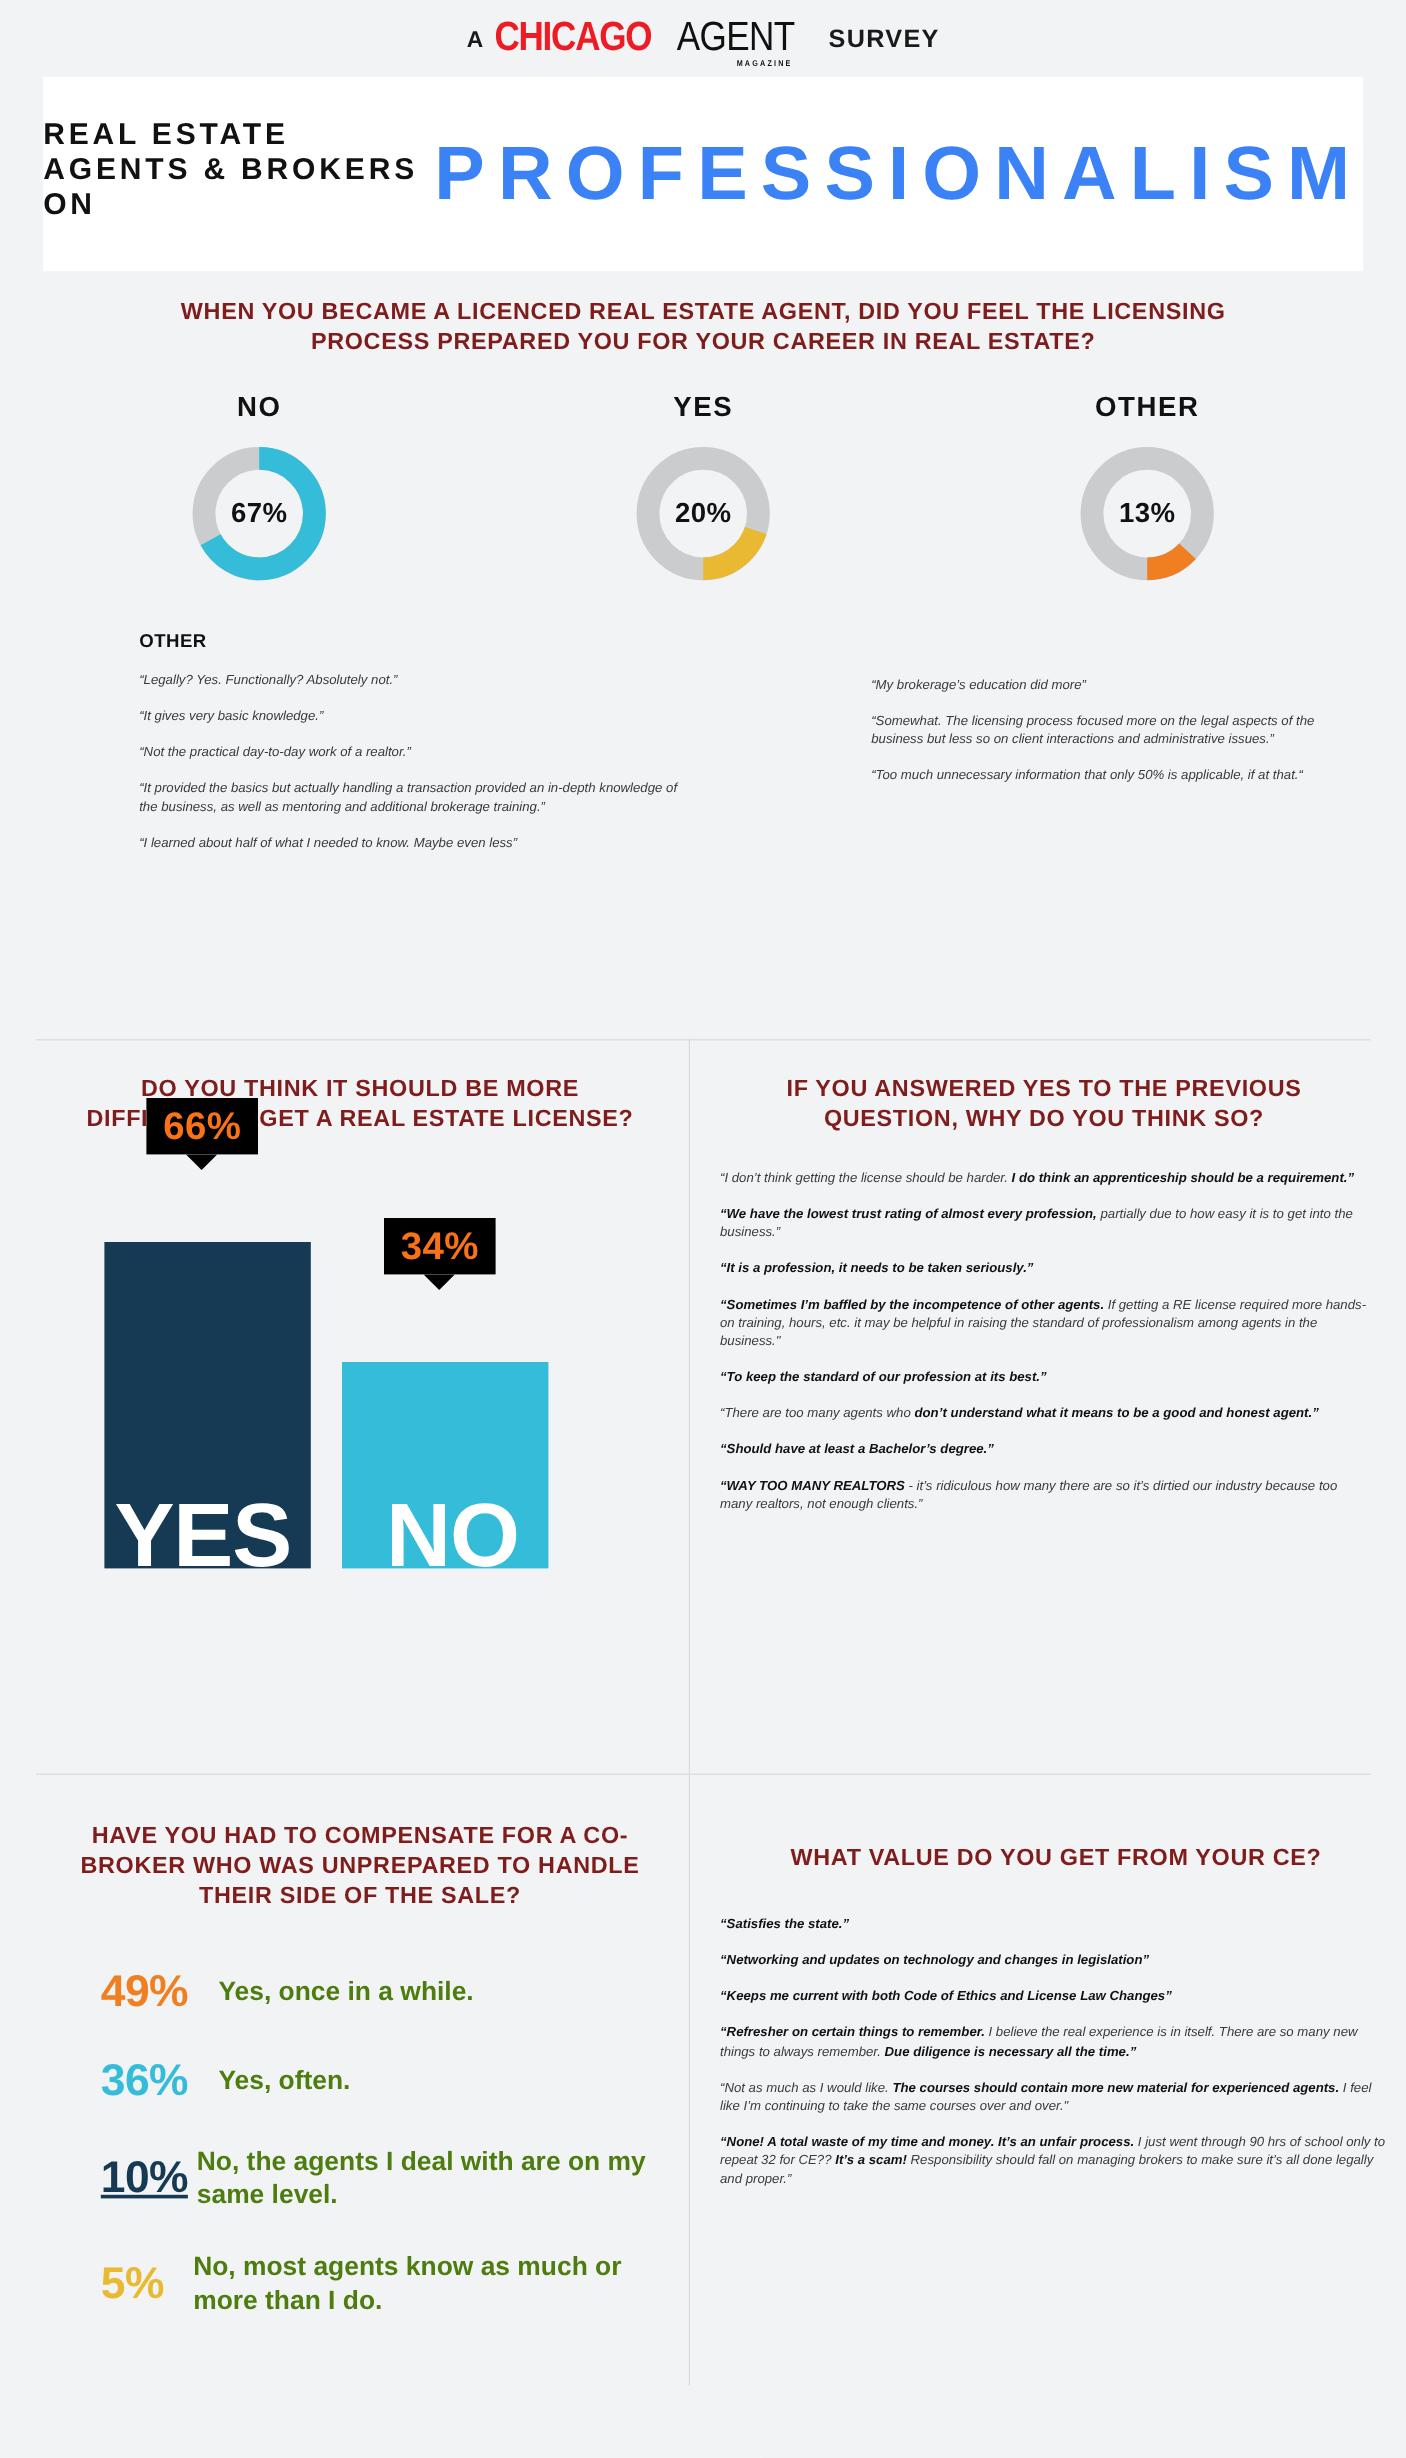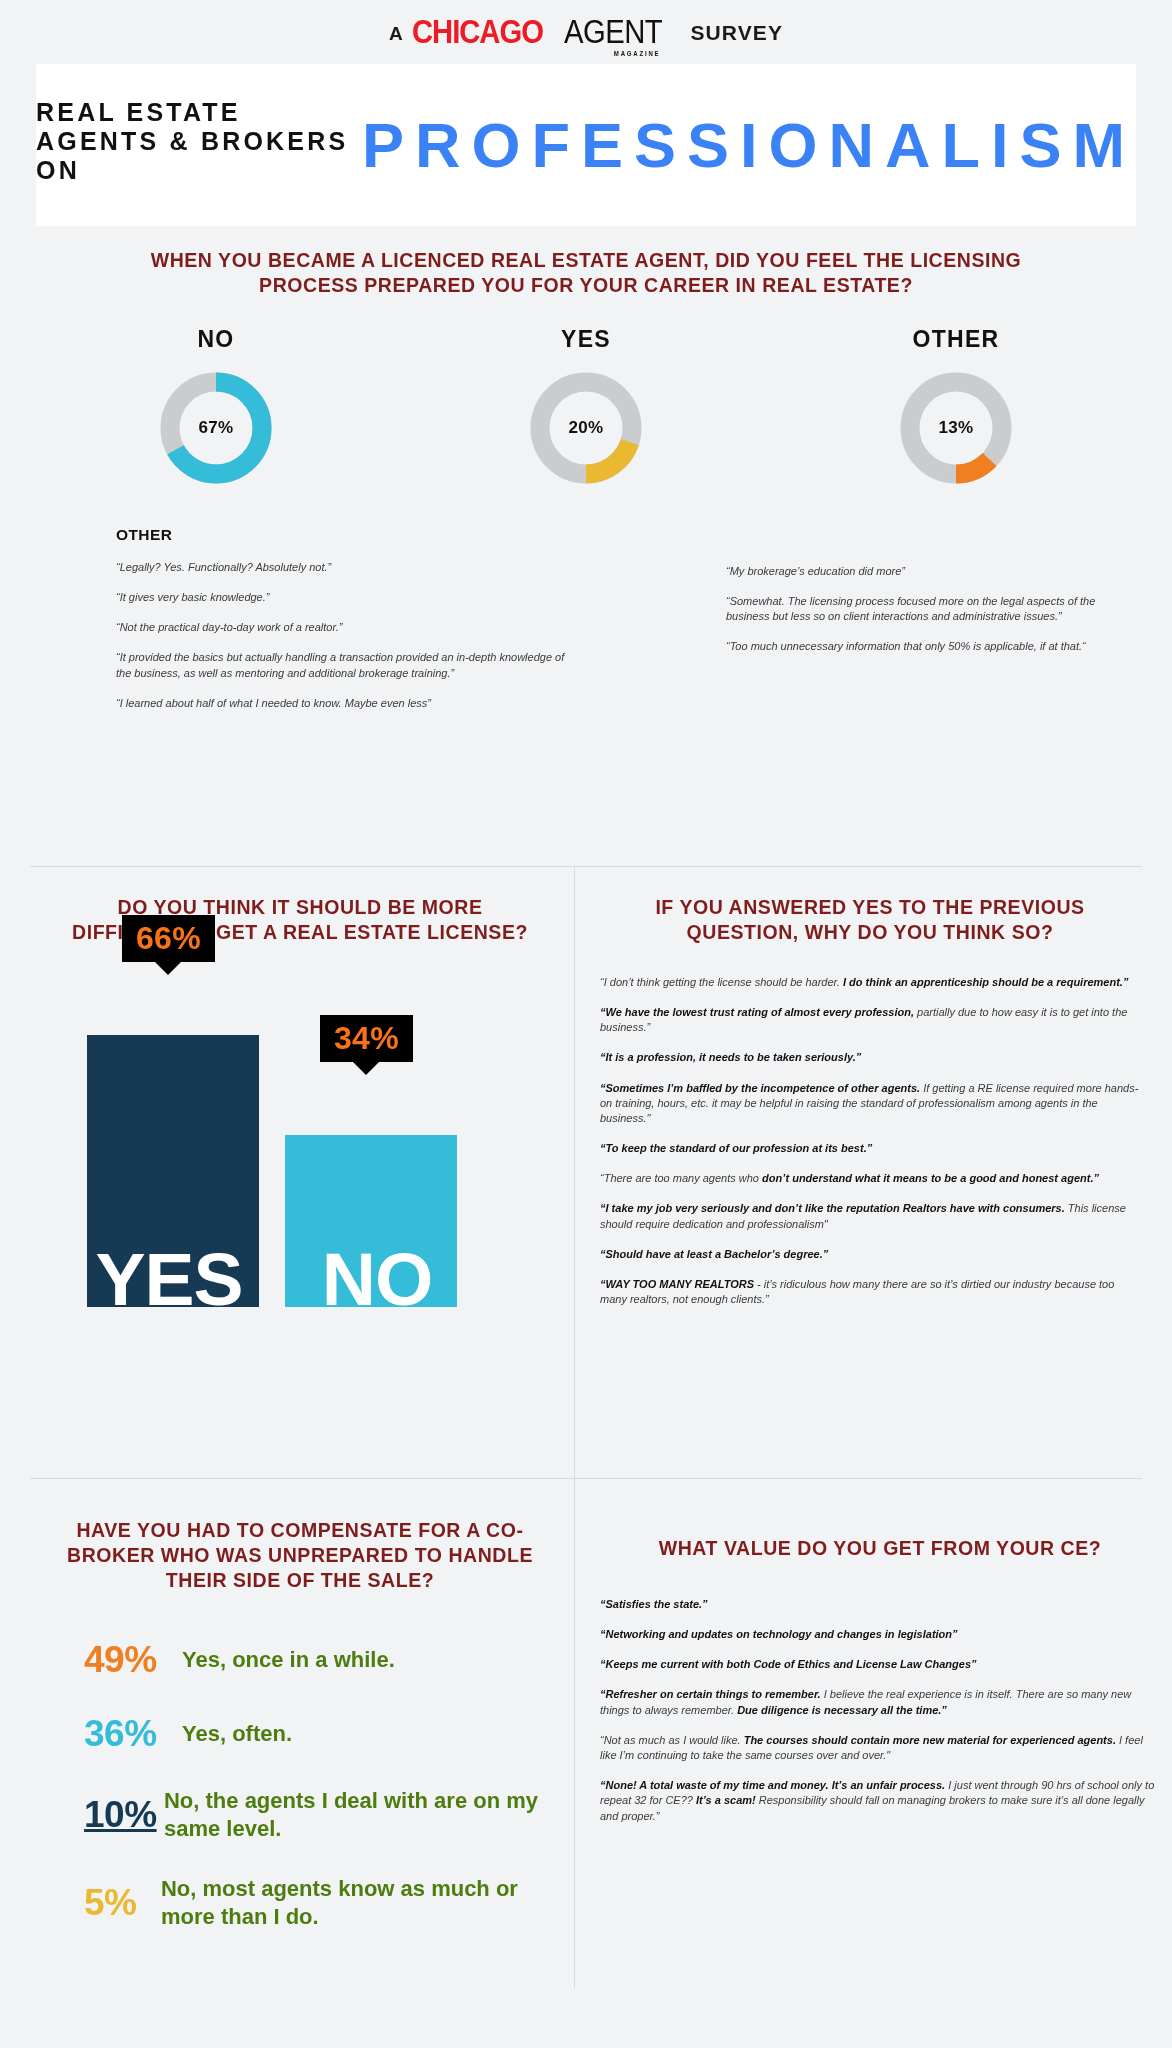--- a/index.html
+++ b/index.html
@@ -70,21 +70,21 @@
   }
   .donut-cell{ width:260px; display:flex; flex-direction:column; align-items:center; }
   .donut-label{
     font-size:23px; font-weight:bold; color:#111; letter-spacing:1.3px;
     margin-bottom:17px;
   }
   .donut{ position:relative; width:116px; height:116px; }
   .donut svg{ display:block; }
   .donut-val{
     position:absolute; inset:0; display:flex; align-items:center; justify-content:center;
-    font-size:17px; font-weight:bold; color:#111; letter-spacing:.3px;
+    font-size:23px; font-weight:bold; color:#111; letter-spacing:.3px;
   }
 
   
   .sec1-quotes{
     position:relative; width:1090px; margin:40px auto 0; display:flex;
   }
   .sec1-qcol-l{ width:530px; padding-left:75px; }
   .sec1-qcol-r{ width:560px; padding-left:155px; padding-top:38px;}
   .other-kicker{
     font-size:15.5px; font-weight:bold; color:#111; letter-spacing:.4px;
@@ -252,21 +252,20 @@
 
   <div class="sec2-right">
     <div class="qhead">IF YOU ANSWERED YES TO THE PREVIOUS QUESTION, WHY DO YOU THINK SO?</div>
     <div class="quotes" id="quotes-why">
         <div class="quote"><span>“I don’t think getting the license should be harder.  </span><b>I do think an apprenticeship should be a requirement.”</b></div>
         <div class="quote"><b>“We have the lowest trust rating of almost every profession,</b><span> partially due to how easy it is to get into the business.”</span></div>
         <div class="quote"><b>“It is a profession, it needs to be taken seriously.”</b></div>
         <div class="quote"><b>“Sometimes I’m baffled by the incompetence of other agents.</b><span> If getting a RE license required more hands-on training, hours, etc. it may be helpful in raising the standard of professionalism among agents in the business."</span></div>
         <div class="quote"><b>“To keep the standard of our profession at its best.”</b></div>
         <div class="quote"><span>“There are too many agents who </span><b>don’t understand what it means to be a good and honest agent.”</b></div>
-        <div class="quote"><b>“I take my job very seriously and don’t like the reputation Realtors have with consumers.</b><span> This license should require dedication and professionalism"</span></div>
         <div class="quote"><b>“Should have at least a Bachelor’s degree.”</b></div>
         <div class="quote"><b>“WAY TOO MANY REALTORS</b><span> - it’s ridiculous how many there are so it’s dirtied our industry because too many realtors, not enough clients.”</span></div>
       </div>
   </div>
 </div>
 
 <div class="sec3">
 
   <div class="sec3-left">
     <div class="qhead">HAVE YOU HAD TO COMPENSATE FOR A CO-BROKER WHO WAS UNPREPARED TO HANDLE THEIR SIDE OF THE SALE?</div>

